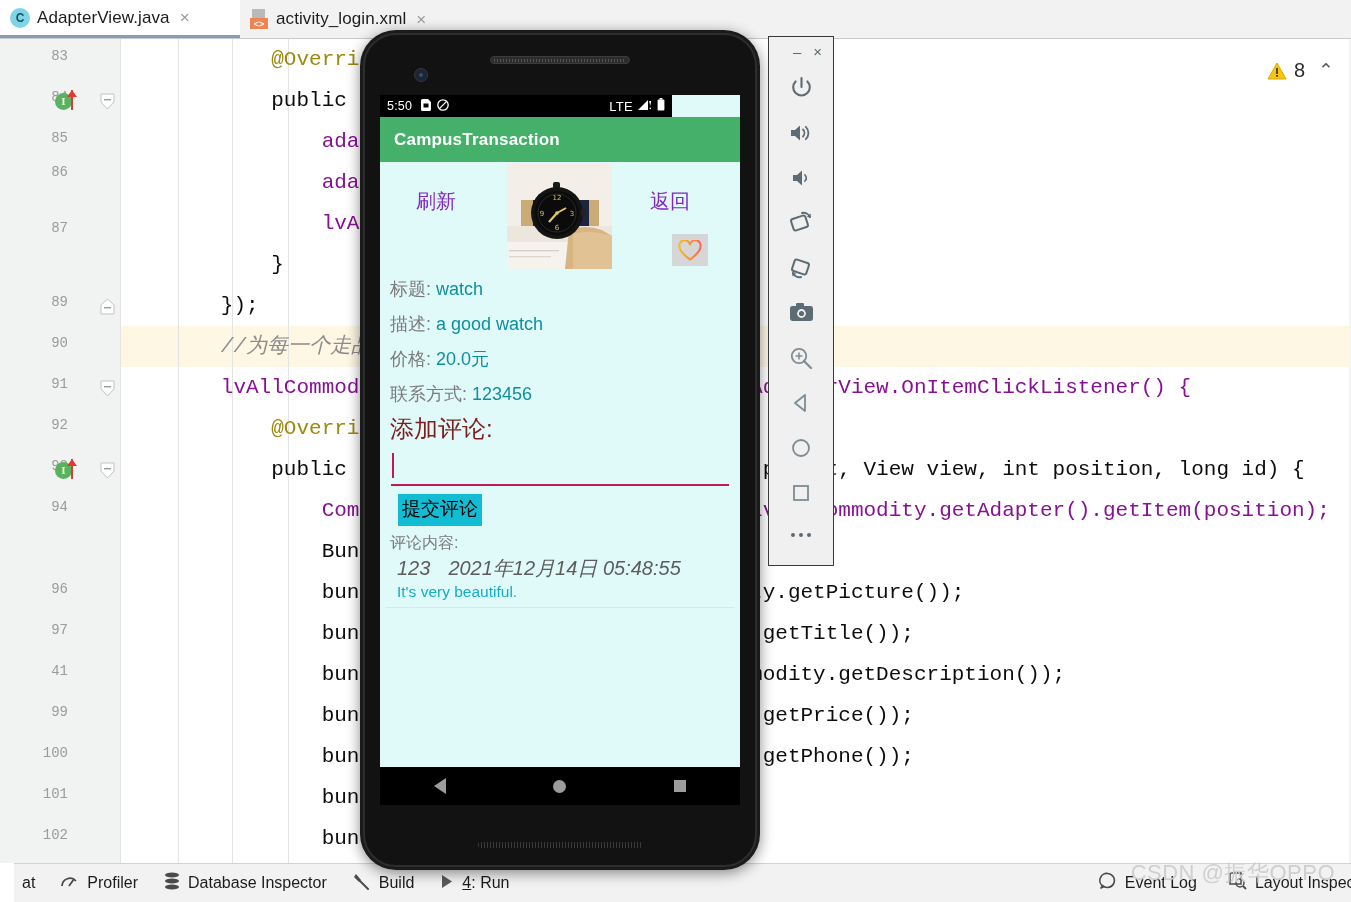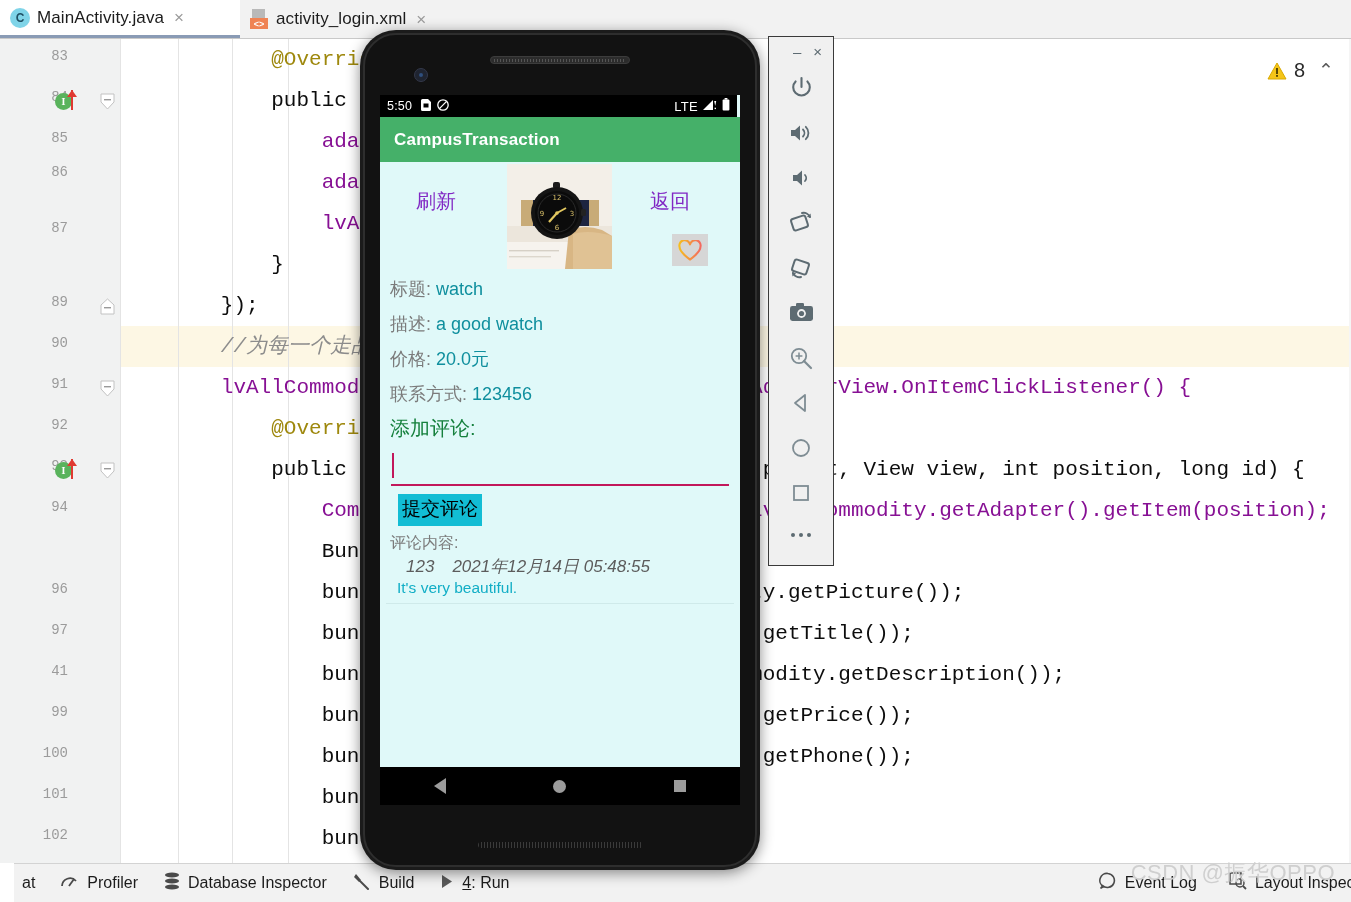--- a/index.html
+++ b/index.html
@@ -65,21 +65,21 @@
     border:2px solid #2e2e2e;box-sizing:border-box;}
   .speaker{position:absolute;left:130px;top:26px;width:140px;height:8px;border-radius:5px;background:#2c2c2c;
     border:1px solid #3c3c3c;box-sizing:border-box;}
   .speaker:after{content:"";position:absolute;left:3px;top:2px;right:3px;height:3px;
     background:repeating-linear-gradient(90deg,#555 0 1px,transparent 1px 3px);}
   .frontcam{position:absolute;left:54px;top:38px;width:14px;height:14px;border-radius:50%;background:#1f2430;
     border:1px solid #33384a;box-sizing:border-box;}
   .frontcam:after{content:"";position:absolute;left:4px;top:4px;width:4px;height:4px;border-radius:50%;background:#2f4f7d;}
 
   .screen{position:absolute;left:20px;top:65px;width:360px;height:710px;background:#e0f9f9;overflow:hidden;}
-  .statusbar{position:absolute;left:0;top:0;width:357px;height:22px;background:#000;color:#fff;
+  .statusbar{position:absolute;left:0;top:0;width:292px;height:22px;background:#000;color:#fff;
      display:flex;align-items:center;font-size:12px;padding:0 7px;box-sizing:border-box;}
   .sb-time{font-size:12.5px;letter-spacing:.2px;}
   .sb-left-icons{display:flex;align-items:center;gap:6px;margin-left:9px;}
   .sb-spacer{flex:1;}
   .sb-right{display:flex;align-items:center;gap:5px;}
   .sb-lte{font-size:13px;letter-spacing:.3px;}
 
   .appbar{position:absolute;left:0;top:22px;width:360px;height:45px;background:#45b069;
      display:flex;align-items:center;padding-left:14px;box-sizing:border-box;}
   .appbar .title{color:#fff;font-size:17px;font-weight:bold;letter-spacing:.2px;}
@@ -87,27 +87,27 @@
   .content{position:absolute;left:0;top:67px;width:360px;height:605px;background:#e0f9f9;}
   .row-top{position:relative;height:110px;}
   .btn-refresh{position:absolute;left:36px;top:26px;font-size:20px;color:#8128c4;}
   .btn-back{position:absolute;left:290px;top:26px;font-size:20px;color:#8128c4;transform:translateX(-20px);}
   .prodimg{position:absolute;left:127px;top:2px;width:105px;height:105px;overflow:hidden;background:#efeae2;}
   .fav-btn{position:absolute;left:292px;top:72px;width:36px;height:32px;background:#d6d6d6;
      display:flex;align-items:center;justify-content:center;}
 
   .field{padding:0 10px;font-size:18px;line-height:35px;color:#7b7b7b;white-space:nowrap;}
   .field .val{color:#0f8f9e;}
-  .lbl-add{padding:0 10px;font-size:20px;line-height:33px;color:#15803d;}
+  .lbl-add{padding:0 10px;font-size:24px;line-height:33px;color:#7f1d1d;}
   .edittext{position:relative;margin:5px 11px 0 11px;height:34px;border-bottom:2px solid #c2185b;}
   .caret{position:absolute;left:1px;top:3px;width:2px;height:25px;background:#c2185b;}
   .submit{margin:8px 0 0 18px;display:inline-block;background:#12bdd4;color:#000;font-size:19px;
      padding:2px 4px 4px 4px;}
   .lbl-cmt{padding:4px 10px 0 10px;font-size:16px;line-height:25px;color:#7b7b7b;}
-  .cmt-meta{padding:0 10px 0 26px;font-size:17px;color:#5c5c5c;font-style:italic;}
+  .cmt-meta{padding:0 10px 0 17px;font-size:20px;color:#5c5c5c;font-style:italic;}
   .cmt-meta .sp{display:inline-block;width:18px;}
   .cmt-body{padding:1px 10px 0 17px;font-size:15.5px;color:#12aec6;}
   .cmt-div{margin:6px 6px 0 6px;height:1px;background:#cfeaea;}
 
   .navbar{position:absolute;left:0;bottom:0;width:360px;height:38px;background:#000;
      display:flex;align-items:center;justify-content:space-around;}
   .nv-back{width:0;height:0;border-top:8px solid transparent;border-bottom:8px solid transparent;border-right:12px solid #9c9c9c;}
   .nv-home{width:13px;height:13px;border-radius:50%;background:#9c9c9c;}
   .nv-recent{width:12px;height:12px;background:#9c9c9c;}
   .chinbar{position:absolute;left:118px;bottom:22px;width:165px;height:6px;border-radius:3px;
@@ -135,21 +135,21 @@
      z-index:60;pointer-events:none;letter-spacing:.5px;}
 </style>
 </head>
 <body>
 
 <div class="app">
 
   <div class="tabbar">
     <div class="tab tab1 active">
       <span class="ic-java">C</span>
-      <span class="tlabel">MainActivity.java</span>
+      <span class="tlabel">AdapterView.java</span>
       <span class="tclose">×</span>
     </div>
     <div class="tab tab2">
       <span class="ic-xml">
         <span class="pg"></span>
           <span class="bt">&lt;&gt;</span>
       </span>
       <span class="tlabel">activity_login.xml</span>
       <span class="tclose">×</span>
     </div>

